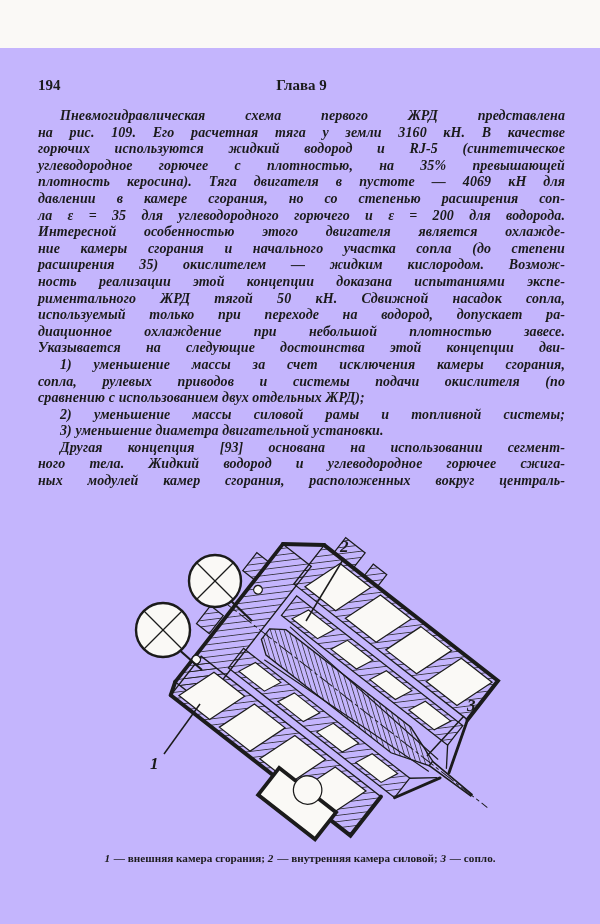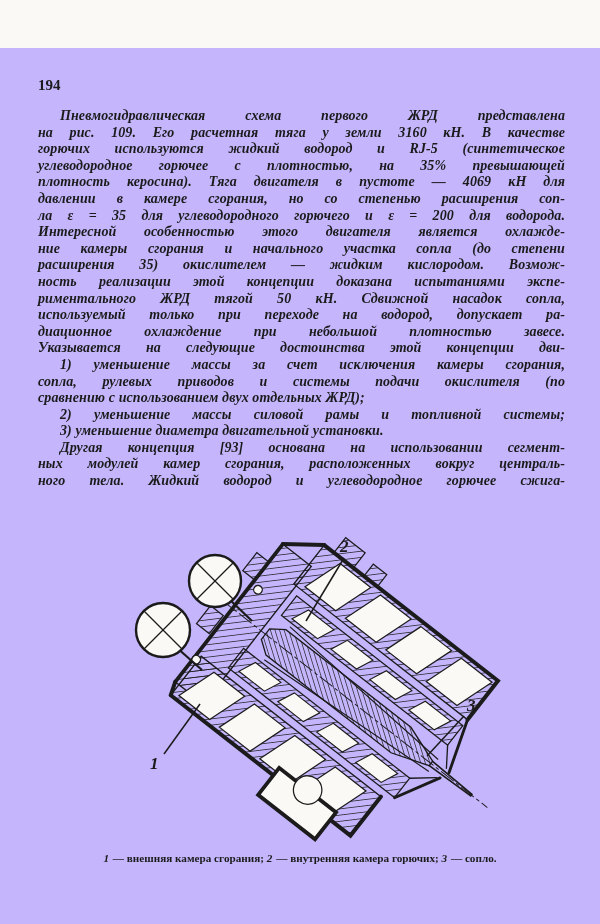--- a/index.html
+++ b/index.html
@@ -20,20 +20,21 @@
   .legend i{font-style:italic;padding-right:1px;}
   .fig-label{font-style:italic;font-weight:700;font-size:17px;}
 </style>
 </head>
 <body>
 
 <div class="sheet">
 
   <div class="runhead">
     <span class="page-num">194</span>
+    <span class="chapter">Глава 9</span>
   </div>
 
   <div class="textblock">
       <div class="tline ind">Пневмогидравлическая схема первого ЖРД представлена</div>
       <div class="tline">на рис. 109. Его расчетная тяга у земли 3160 кН. В качестве</div>
       <div class="tline">горючих используются жидкий водород и RJ-5 (синтетическое</div>
       <div class="tline">углеводородное горючее с плотностью, на 35% превышающей</div>
       <div class="tline">плотность керосина). Тяга двигателя в пустоте — 4069 кН для</div>
       <div class="tline">давлении в камере сгорания, но со степенью расширения соп-</div>
       <div class="tline">ла ε = 35 для углеводородного горючего и ε = 200 для водорода.</div>
@@ -44,22 +45,22 @@
       <div class="tline">риментального ЖРД тягой 50 кН. Сдвижной насадок сопла,</div>
       <div class="tline">используемый только при переходе на водород, допускает ра-</div>
       <div class="tline">диационное охлаждение при небольшой плотностью завесе.</div>
       <div class="tline">Указывается на следующие достоинства этой концепции дви-</div>
       <div class="tline ind">1) уменьшение массы за счет исключения камеры сгорания,</div>
       <div class="tline">сопла, рулевых приводов и системы подачи окислителя (по</div>
       <div class="tline noj">сравнению с использованием двух отдельных ЖРД);</div>
       <div class="tline ind">2) уменьшение массы силовой рамы и топливной системы;</div>
       <div class="tline ind noj">3) уменьшение диаметра двигательной установки.</div>
       <div class="tline ind">Другая концепция [93] основана на использовании сегмент-</div>
+      <div class="tline">ного тела. Жидкий водород и углеводородное горючее сжига-</div>
       <div class="tline">ных модулей камер сгорания, расположенных вокруг централь-</div>
-      <div class="tline">ного тела. Жидкий водород и углеводородное горючее сжига-</div>
     </div>
 
   <div class="figure">
     <svg width="600" height="360" viewBox="0 0 600 360">
       <defs>
         <pattern id="hA" patternUnits="userSpaceOnUse" width="6.5" height="6.5" patternTransform="rotate(45)">
           <line x1="0" y1="0" x2="0" y2="6.5" stroke="#1b1b1b" stroke-width="1.5"></line>
         </pattern>
         <pattern id="hB" patternUnits="userSpaceOnUse" width="4.6" height="4.6" patternTransform="rotate(-55)">
           <line x1="0" y1="0" x2="0" y2="4.6" stroke="#1b1b1b" stroke-width="1.4"></line>
@@ -169,15 +170,15 @@
         <line x1="464" y1="226" x2="427" y2="266"></line>
         <line x1="164" y1="264" x2="200" y2="214"></line>
       </g>
 
       <text class="fig-label" x="340" y="62" fill="#1b1b1b">2</text>
       <text class="fig-label" x="467" y="221" fill="#1b1b1b">3</text>
       <text class="fig-label" x="150" y="279" fill="#1b1b1b">1</text>
     </svg>
   </div>
 
-  <div class="legend"><i>1</i><span> — внешняя камера сгорания; </span><i>2</i><span> — внутренняя камера горючих; </span><i>3</i><span> — сопло.</span></div>
+  <div class="legend"><i>1</i><span> — внешняя камера сгорания; </span><i>2</i><span> — внутренняя камера силовой; </span><i>3</i><span> — сопло.</span></div>
 
 </div>
 
 </body></html>

